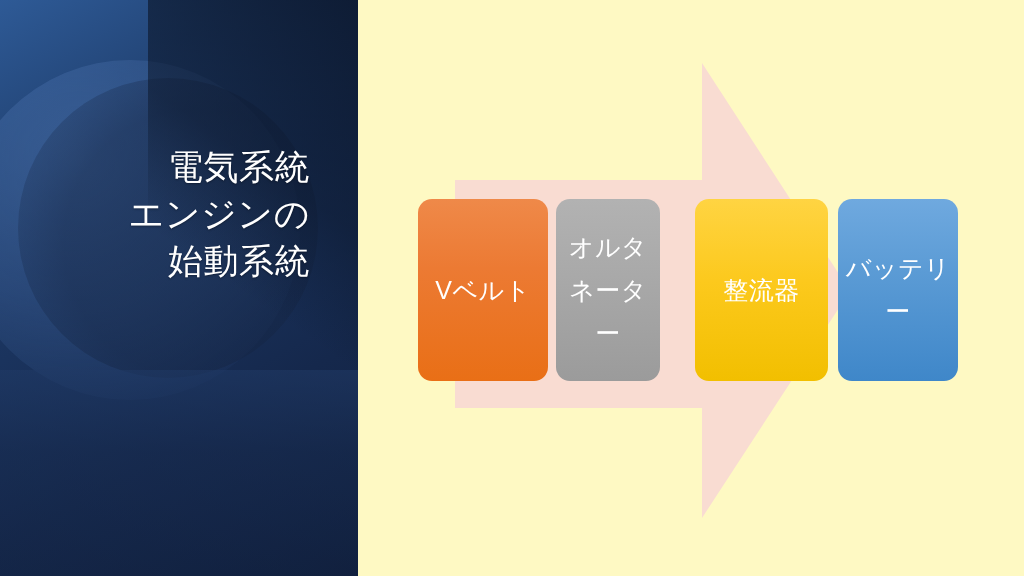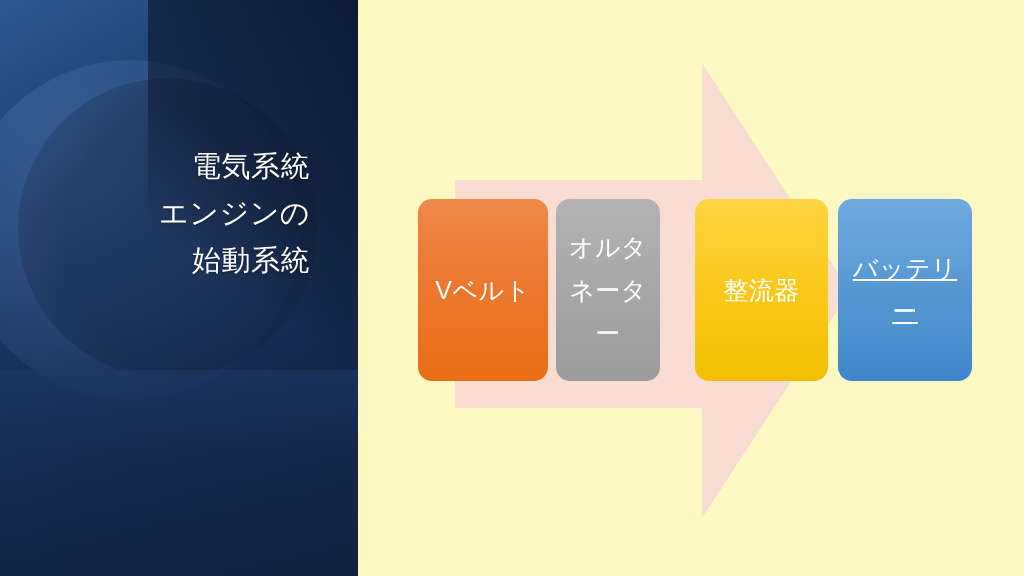--- a/index.html
+++ b/index.html
@@ -66,21 +66,21 @@
     height: 206px;
     background: linear-gradient(180deg, rgba(32,58,102,0.55) 0%, rgba(24,44,80,0.45) 40%, rgba(18,34,64,0.35) 100%);
   }
   #panel-title {
     position: absolute;
     right: 48px;
     top: 143px;
     width: 260px;
     text-align: right;
     color: #ffffff;
-    font-size: 29px;
+    font-size: 35px;
     line-height: 47px;
     font-weight: 300;
     letter-spacing: 0.5px;
     white-space: pre-line;
     text-shadow: 0 1px 2px rgba(0,0,0,0.35);
   }
 
   
   #diagram {
     position: absolute;
@@ -131,23 +131,22 @@
     width: 104px;
     background: linear-gradient(180deg, #b2b2b2 0%, #a9a9a9 42%, #9b9b9b 100%);
   }
   #stage-rectifier {
     left: 337px;
     width: 133px;
     background: linear-gradient(180deg, #ffd442 0%, #fcc91d 45%, #f2bf00 100%);
   }
   #stage-battery {
     left: 480px;
-    width: 134px;
+    width: 120px;
     background: linear-gradient(180deg, #6fa9df 0%, #5b9bd5 40%, #3f87c9 100%);
-    text-decoration: underline;
   }
 </style>
 </head>
 <body>
 
 <div id="slide">
 
   <div id="title-panel">
     <div id="panel-circle"></div>
     <div id="panel-circle-2"></div>

